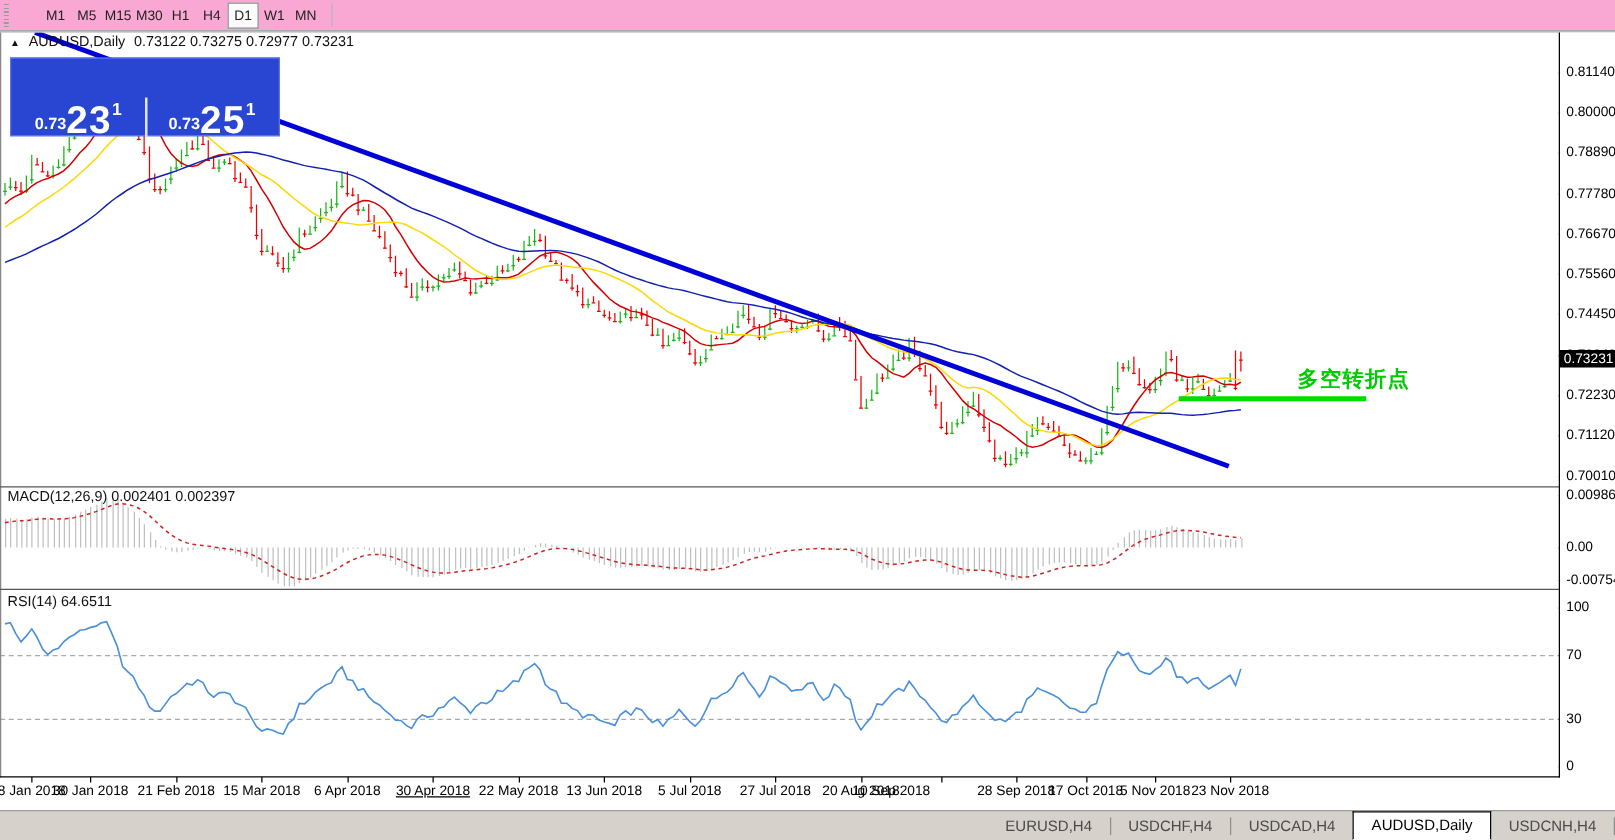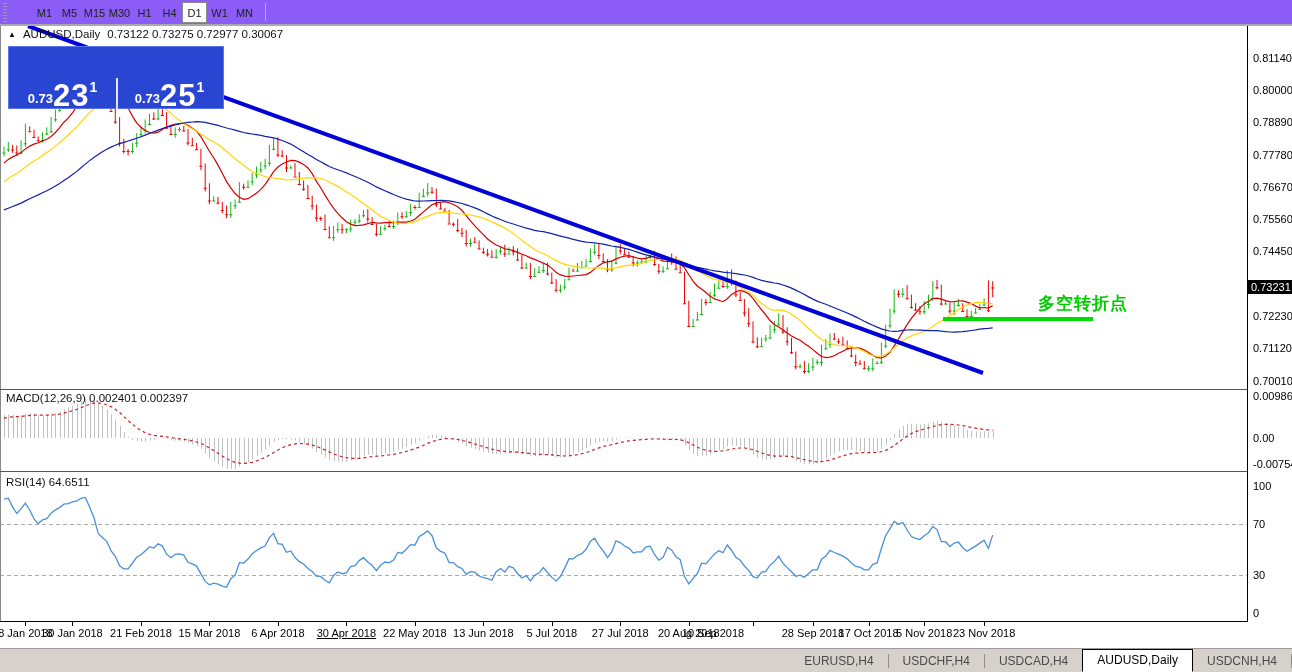--- a/index.html
+++ b/index.html
@@ -3,21 +3,21 @@
 <meta charset="utf-8">
 <style>
   * { margin:0; padding:0; box-sizing:border-box; }
   html,body { width:1292px; height:672px; overflow:hidden; background:#fff;
               font-family:"Liberation Sans", sans-serif; }
   #app { position:relative; width:1292px; height:672px; background:#fff; }
   #chart-svg { position:absolute; left:0; top:0; z-index:1; }
 
   
   #toolbar { position:absolute; left:0; top:0; width:1292px; height:25px;
-             background:#8b5cf6; border-bottom:1px solid #a9a9a9; z-index:5; }
+             background:#f9a8d4; border-bottom:1px solid #a9a9a9; z-index:5; }
   .grip { position:absolute; left:3px; top:3px; width:4px; height:19px;
           background:repeating-linear-gradient(0deg,#9a9a9a 0 1px,transparent 1px 3px); }
   #tf-container { position:absolute; left:32px; top:1px; height:23px; display:flex; }
   .tf-btn { width:25px; height:21px; margin-top:1px; font-size:11px; color:#222;
             display:flex; align-items:center; justify-content:center; cursor:default;
             border:1px solid transparent; }
   .tf-btn.active { background:#fbfbfb; border:1px solid #8a8a8a; }
   .tsep { position:absolute; left:265px; top:3px; width:1px; height:18px; background:#b5b5b5; }
 
   
@@ -168,21 +168,21 @@
         <div class="tf-btn active">D1</div>
         <div class="tf-btn">W1</div>
         <div class="tf-btn">MN</div>
       </div>
     <div class="tsep"></div>
   </div>
 
   <div id="chart-header">
     <span class="tri">▲</span>
     <span>AUDUSD,Daily</span>
-    <span>0.73122 0.73275 0.72977 0.30067</span>
+    <span>0.73122 0.73275 0.72977 0.73231</span>
   </div>
 
   <div id="trade-panel">
     <div id="tp-row2">
       <div class="price-box">
         <span class="p-small">0.73</span>
         <span class="p-big">23</span>
         <span class="p-sup">1</span>
       </div>
       <div class="price-box right">

